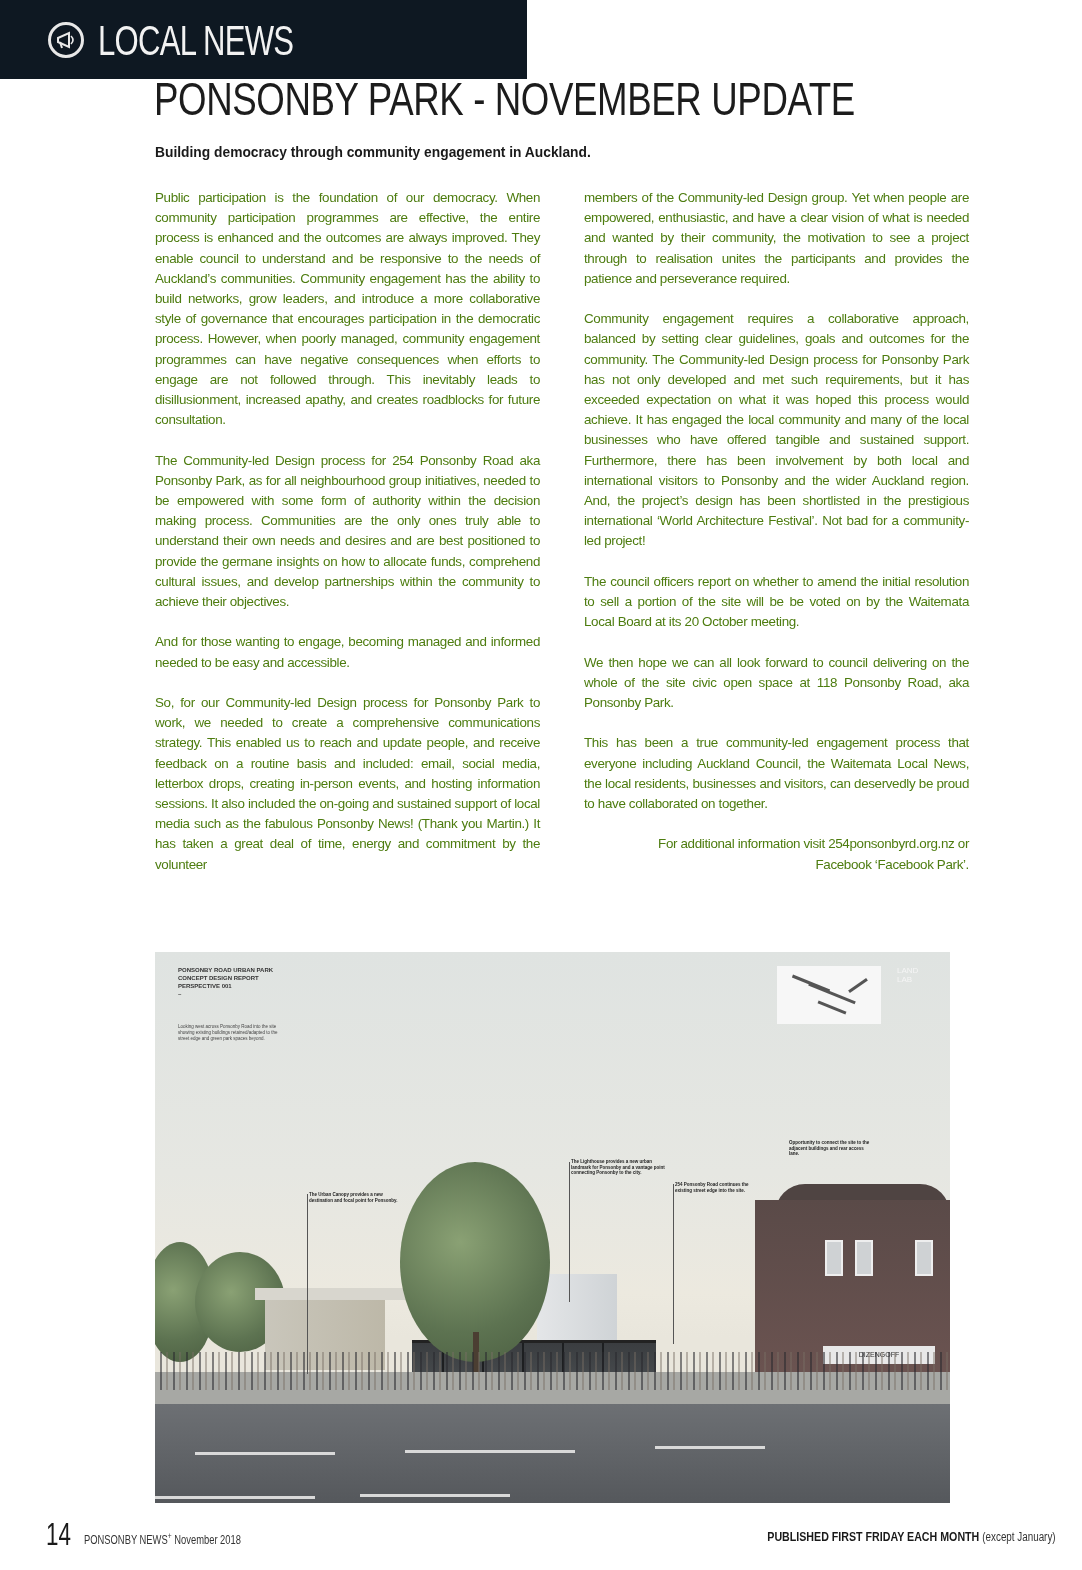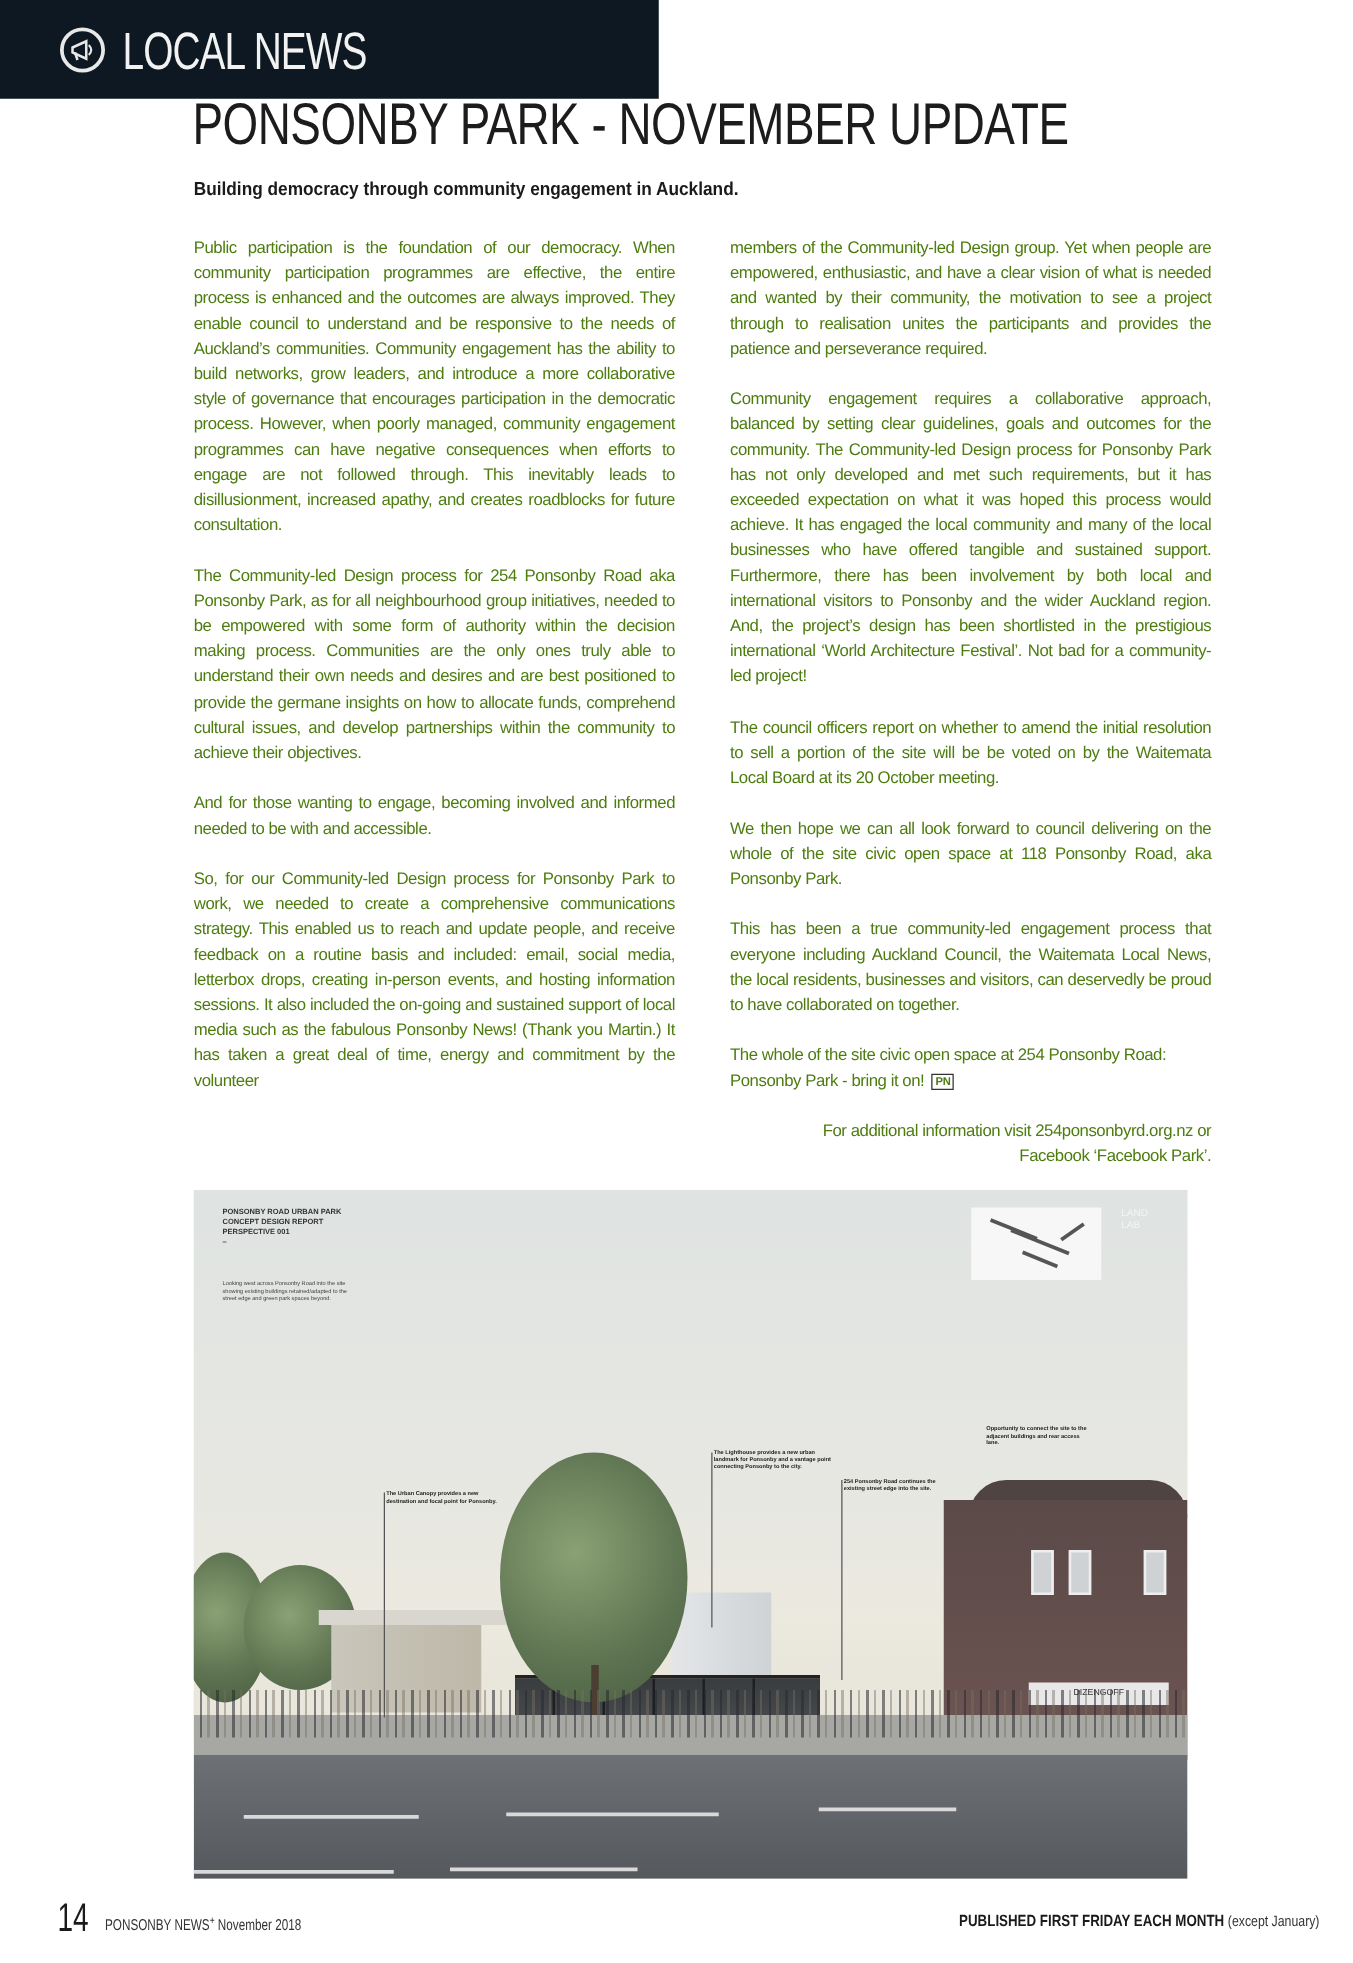--- a/index.html
+++ b/index.html
@@ -60,34 +60,30 @@
   </div>
   <div class="banner-label">LOCAL NEWS</div>
 </div>
 
 <div class="title">PONSONBY PARK - NOVEMBER UPDATE</div>
 <div class="subtitle">Building democracy through community engagement in Auckland.</div>
 
 <div class="col col-left">
   <p>Public participation is the foundation of our democracy.  When community participation programmes are effective, the entire process is enhanced and the outcomes are always improved. They enable council to understand and be responsive to the needs of Auckland’s communities. Community engagement has the ability to build networks, grow leaders, and introduce a more collaborative style of governance that encourages participation in the democratic process. However, when poorly managed, community engagement programmes can have negative consequences when efforts to engage are not followed through. This inevitably leads to disillusionment, increased apathy, and creates roadblocks for future consultation.</p>
   <p>The Community-led Design process for 254 Ponsonby Road aka Ponsonby Park, as for all neighbourhood group initiatives, needed to be empowered with some form of authority within the decision making process. Communities are the only ones truly able to understand their own needs and desires and are best positioned to provide the germane insights on how to allocate funds, comprehend cultural issues, and develop partnerships within the community to achieve their objectives.</p>
-  <p>And for those wanting to engage, becoming involved and informed needed to be with and accessible.</p>
+  <p>And for those wanting to engage, becoming managed and informed needed to be easy and accessible.</p>
   <p>So, for our Community-led Design process for Ponsonby Park to work, we needed to create a comprehensive communications strategy. This enabled us to reach and update people, and receive feedback on a routine basis and included: email, social media, letterbox drops, creating in-person events, and hosting information sessions. It also included the on-going and sustained support of local media such as the fabulous Ponsonby News! (Thank you Martin.) It has taken a great deal of time, energy and commitment by the volunteer</p>
 </div>
 
 <div class="col col-right">
   <p>members of the Community-led Design group. Yet when people are empowered, enthusiastic, and have a clear vision of what is needed and wanted by their community, the motivation to see a project through to realisation unites the participants and provides the patience and perseverance required.</p>
   <p>Community engagement requires a collaborative approach, balanced by setting clear guidelines, goals and outcomes for the community. The Community-led Design process for Ponsonby Park has not only developed and met such requirements, but it has exceeded expectation on what it was hoped this process would achieve. It has engaged the local community and many of the local businesses who have offered tangible and sustained support. Furthermore, there has been involvement by both local and international visitors to Ponsonby and the wider Auckland region. And, the project’s design has been shortlisted in the prestigious international ‘World Architecture Festival’.  Not bad for a community-led project!</p>
   <p>The council officers report on whether to amend the initial resolution to sell a portion of the site will be be voted on by the Waitemata Local Board at its 20 October meeting.</p>
   <p>We then hope we can all look forward to council delivering on the whole of the site civic open space at 118 Ponsonby Road, aka Ponsonby Park.</p>
   <p>This has been a true community-led engagement process that everyone including Auckland Council, the Waitemata Local News, the local residents, businesses and visitors, can deservedly be proud to have collaborated on together.</p>
-  <p style="text-align:left;">
-    <span>The whole of the site civic open space at 254 Ponsonby Road:</span><br>
-    <span>Ponsonby Park - bring it on!</span><span class="pn-badge">PN</span>
-  </p>
   <p style="text-align:right;">
     <span>For additional information visit 254ponsonbyrd.org.nz or</span><br>
     <span>Facebook ‘Facebook Park’.</span>
   </p>
 </div>
 
 <div class="figure">
   <div class="fig-caption">
     <div>PONSONBY ROAD URBAN PARK</div>
     <div>CONCEPT DESIGN REPORT</div>

